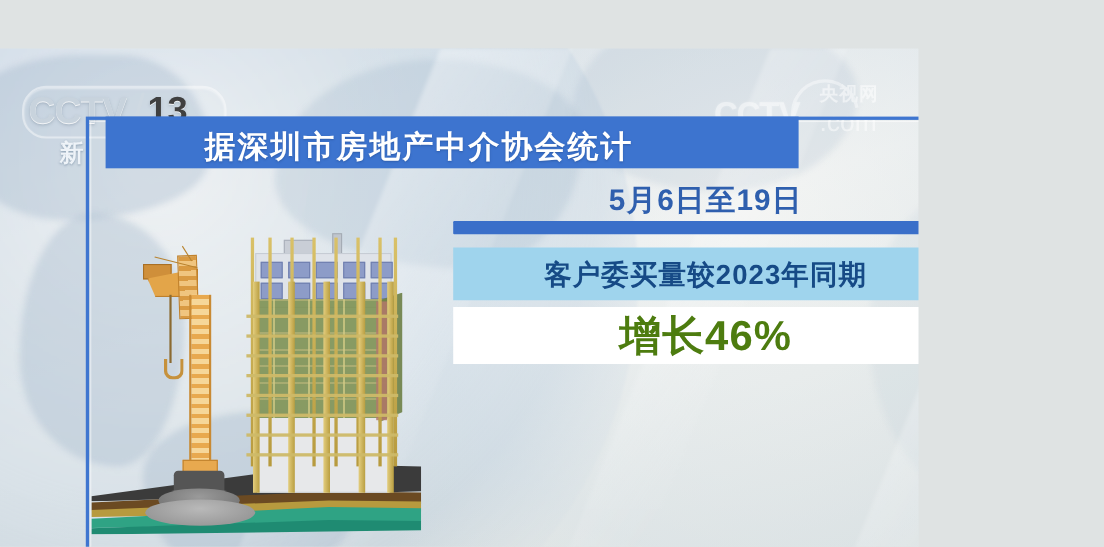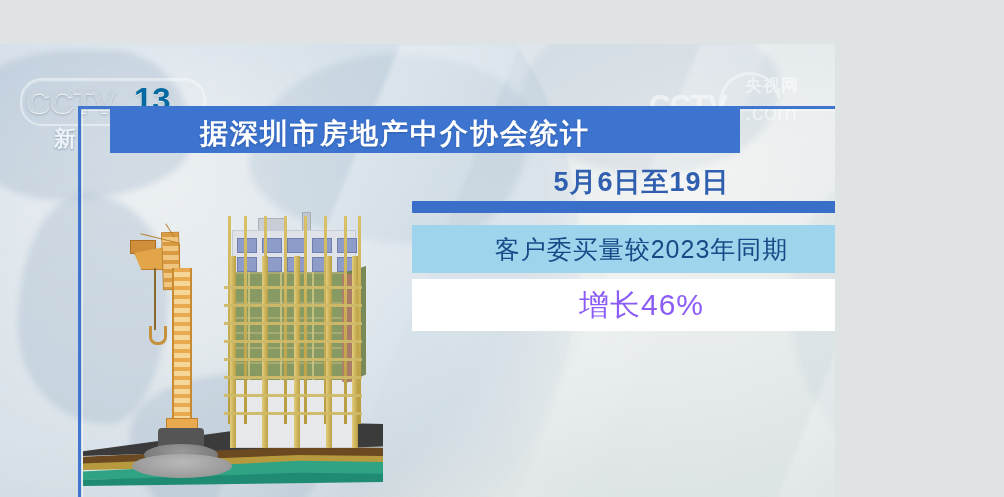--- a/index.html
+++ b/index.html
@@ -31,21 +31,21 @@
     transform:skewX(-22deg);filter:blur(2px);}
   .st1{left:300px;top:0;width:120px;height:497px;opacity:.5;}
   .st2{left:600px;top:0;width:70px;height:497px;opacity:.35;}
   .st3{left:860px;top:0;width:160px;height:497px;opacity:.45;}
 
   
   .cctv-bug{position:absolute;left:26px;top:38px;width:170px;height:62px;}
   .cctv-word{position:absolute;left:0;top:0;font-size:34px;font-weight:bold;letter-spacing:-1px;
     color:#c8d3dd;text-shadow:0 1px 0 rgba(255,255,255,.85),0 2px 3px rgba(90,110,130,.35);
     font-family:"Liberation Sans",sans-serif;}
-  .cctv-13{position:absolute;left:108px;top:-1px;font-size:33px;font-weight:bold;color:#0369a1;
+  .cctv-13{position:absolute;left:108px;top:-1px;font-size:33px;font-weight:bold;color:#404040;
     text-shadow:0 1px 0 rgba(255,255,255,.8),0 2px 3px rgba(90,110,130,.3);}
   .cctv-slash{position:absolute;left:98px;top:2px;width:3px;height:34px;background:#cfd9e2;transform:skewX(-16deg);border-radius:2px;}
   .cctv-pill{position:absolute;left:-6px;top:-4px;width:182px;height:44px;border-radius:22px;
     border:2px solid rgba(255,255,255,.45);box-shadow:inset 0 1px 2px rgba(255,255,255,.5);}
   .cctv-sub{position:absolute;left:28px;top:42px;font-size:22px;font-weight:bold;color:#eef3f8;
     letter-spacing:18px;text-shadow:0 1px 2px rgba(60,90,120,.45);}
 
   
   .wm{position:absolute;right:8px;top:28px;width:178px;height:56px;opacity:.55;}
   .wm-cctv{position:absolute;left:0;top:16px;font-size:30px;font-weight:bold;color:rgba(255,255,255,.85);
@@ -54,34 +54,34 @@
   .wm-cn{position:absolute;left:96px;top:2px;font-size:17px;font-weight:bold;color:rgba(255,255,255,.95);letter-spacing:1px;}
   .wm-arc{position:absolute;left:70px;top:0px;width:56px;height:56px;border:3px solid rgba(255,255,255,.75);
     border-radius:50%;border-bottom-color:transparent;border-right-color:transparent;transform:rotate(35deg);}
 
   
   .panel{position:absolute;left:78px;top:62px;width:848px;height:415px;
     border:3px solid #3f76d0;box-sizing:border-box;background:transparent;}
   .panel-inner-line{position:absolute;inset:1px;border:1px solid rgba(255,255,255,.55);pointer-events:none;}
 
   
-  .headbar{position:absolute;left:110px;top:62px;width:630px;height:47px;background:#3d74cf;}
+  .headbar{position:absolute;left:96px;top:62px;width:630px;height:47px;background:#3d74cf;}
   .headbar-title{position:absolute;left:90px;top:9px;font-size:28px;font-weight:bold;color:#ffffff;
     letter-spacing:2px;white-space:nowrap;text-shadow:0 1px 2px rgba(20,50,100,.35);}
 
   
   .rule-blue{position:absolute;left:412px;top:157px;width:459px;height:12px;background:#3a6fc9;border-radius:1px;}
   .datetxt{position:absolute;left:412px;top:120px;width:459px;text-align:center;
     font-size:27px;font-weight:bold;color:#2f5fae;letter-spacing:1px;}
 
   .band{position:absolute;left:412px;width:459px;display:flex;align-items:center;justify-content:center;}
   .band-blue{background:#9fd4ed;border-bottom-right-radius:16px;}
   .band-white{background:#ffffff;border-bottom-right-radius:16px;}
-  .band span{font-size:25px;font-weight:normal;color:#164a86;letter-spacing:1px;white-space:nowrap;}
-  .band-white span{font-size:30px;color:#8b5cf6;}
+  .band span{font-size:25px;font-weight:bold;color:#164a86;letter-spacing:1px;white-space:nowrap;}
+  .band-white span{font-size:38px;color:#4d7c0f;}
 
   .b1{top:181px;height:48px;}
   .b2{top:235px;height:52px;}
   .b3{top:292px;height:48px;}
   .b4{top:346px;height:50px;}
   .b5{top:401px;height:47px;}
 
   
   .illus{position:absolute;left:88px;top:170px;width:310px;height:300px;}
 

